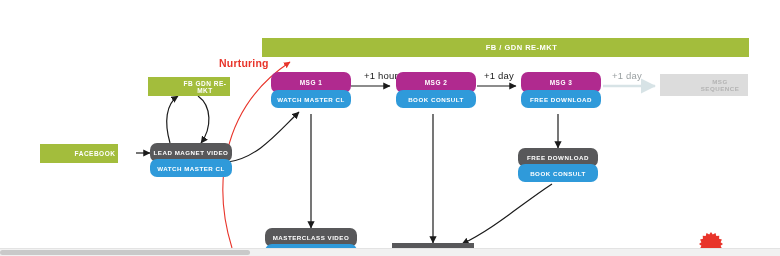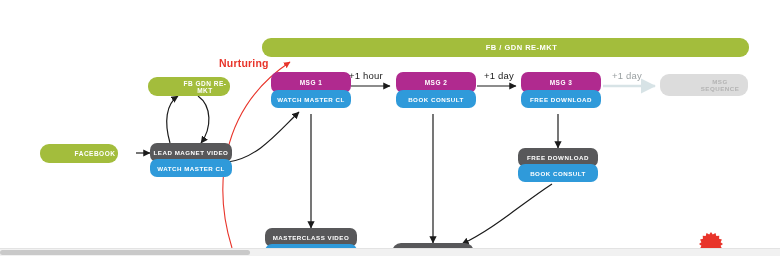--- a/index.html
+++ b/index.html
@@ -6,21 +6,21 @@
   body{
     width:780px;height:256px;
     background:#ffffff;
     font-family:"Liberation Sans", sans-serif;
     overflow:hidden;
     position:relative;
   }
   #canvas{position:absolute;left:0;top:0;width:780px;height:256px;overflow:hidden;background:#fff;}
   #edges{position:absolute;left:0;top:0;width:780px;height:256px;pointer-events:none;}
 
-  .node{position:absolute;border-radius:9px;box-sizing:border-box;
+  .node{position:absolute;border-radius:0;box-sizing:border-box;
         display:flex;align-items:center;justify-content:center;
         text-align:center;letter-spacing:.5px;color:#fff;
         font-weight:bold;overflow:hidden;padding-left:32px;}
   .node .cap{width:100%;display:block;}
 
   
   .stack{position:absolute;}
   .stack .top{border-radius:7px;display:flex;align-items:center;justify-content:center;
       color:#fff;font-weight:bold;letter-spacing:.5px;text-align:center;box-sizing:border-box;}
   .stack .bot{border-radius:7px;display:flex;align-items:center;justify-content:center;
@@ -148,21 +148,21 @@
     </div>
     <div class="bot" style="height:18px;background:#2f9ada;font-size:6.2px;">
       <span>BOOK CONSULT</span>
     </div>
   </div>
 
   <div class="node" style="left:392px;top:243px;width:82px;height:19px;background:#58585a;font-size:6.2px;">
     <span class="cap">BOOKING PAGE</span>
   </div>
 
-  <div class="edge-label" style="left:349px;top:70px;">+1 hour</div>
+  <div class="edge-label" style="left:364px;top:70px;">+1 hour</div>
   <div class="edge-label" style="left:484px;top:70px;">+1 day</div>
   <div class="edge-label muted" style="left:612px;top:70px;">+1 day</div>
 
   <div class="nurturing" style="left:219px;top:57px;">Nurturing</div>
 
   <svg class="starburst" style="left:688px;top:232px;width:46px;height:24px;" viewBox="0 0 46 46" xmlns="http://www.w3.org/2000/svg">
     <polygon fill="#e8342a" points="23,0 26.4,4.6 31.6,2.1 33.2,7.6 38.9,7.1 38.4,12.8 43.9,14.4 41.4,19.6 46,23 41.4,26.4 43.9,31.6 38.4,33.2 38.9,38.9 33.2,38.4 31.6,43.9 26.4,41.4 23,46 19.6,41.4 14.4,43.9 12.8,38.4 7.1,38.9 7.6,33.2 2.1,31.6 4.6,26.4 0,23 4.6,19.6 2.1,14.4 7.6,12.8 7.1,7.1 12.8,7.6 14.4,2.1 19.6,4.6"></polygon>
   </svg>
 
   <div class="hscroll">

